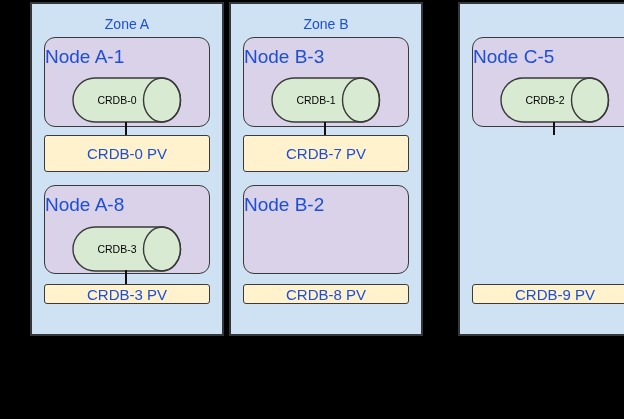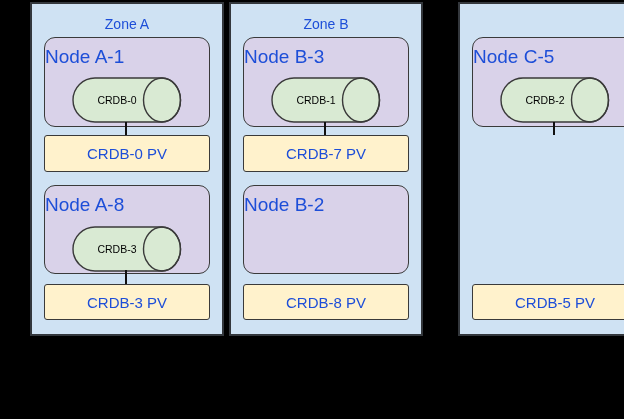--- a/index.html
+++ b/index.html
@@ -36,21 +36,21 @@
   .connector{position:absolute;left:93px;width:2px;background:#101010}
   .conn-row1{top:118px;height:13px}
   .conn-row2{top:266px;height:14px}
   .pv{
     position:absolute;left:12px;width:166px;box-sizing:border-box;
     background:var(--pv-fill,#fff2cc);border:1.4px solid var(--border-shape,#3a3a3a);
     border-radius:3px;display:flex;align-items:center;justify-content:center;
     font-size:15px;
   }
   .pv-row1{top:131px;height:37px}
-  .pv-row2{top:280px;height:36px}
+  .pv-row2{top:280px;height:20px}
 </style>
 </head>
 <body>
 
 <div class="stage">
 
   <section class="zone zone-a">
     <div class="zone-title">Zone A</div>
 
     <div class="node node-row1">
@@ -110,17 +110,17 @@
       <div class="node-label">Node C-5</div>
       <svg class="pod-svg" width="110" height="46" viewBox="0 0 110 46">
         <path class="pod-body" d="M 23 1 H 90 A 18.5 22 0 0 1 90 45 H 23 A 22 22 0 0 1 23 1 Z"></path>
         <ellipse class="pod-cap" cx="90" cy="23" rx="18.5" ry="22"></ellipse>
         <text class="pod-text" x="45" y="26.5">CRDB-2</text>
       </svg>
     </div>
     <div class="connector conn-row1"></div>
 
     <div class="pv pv-row2">
-      <span>CRDB-5 PV</span>
+      <span>CRDB-9 PV</span>
     </div>
   </section>
 
 </div>
 
 </body></html>

